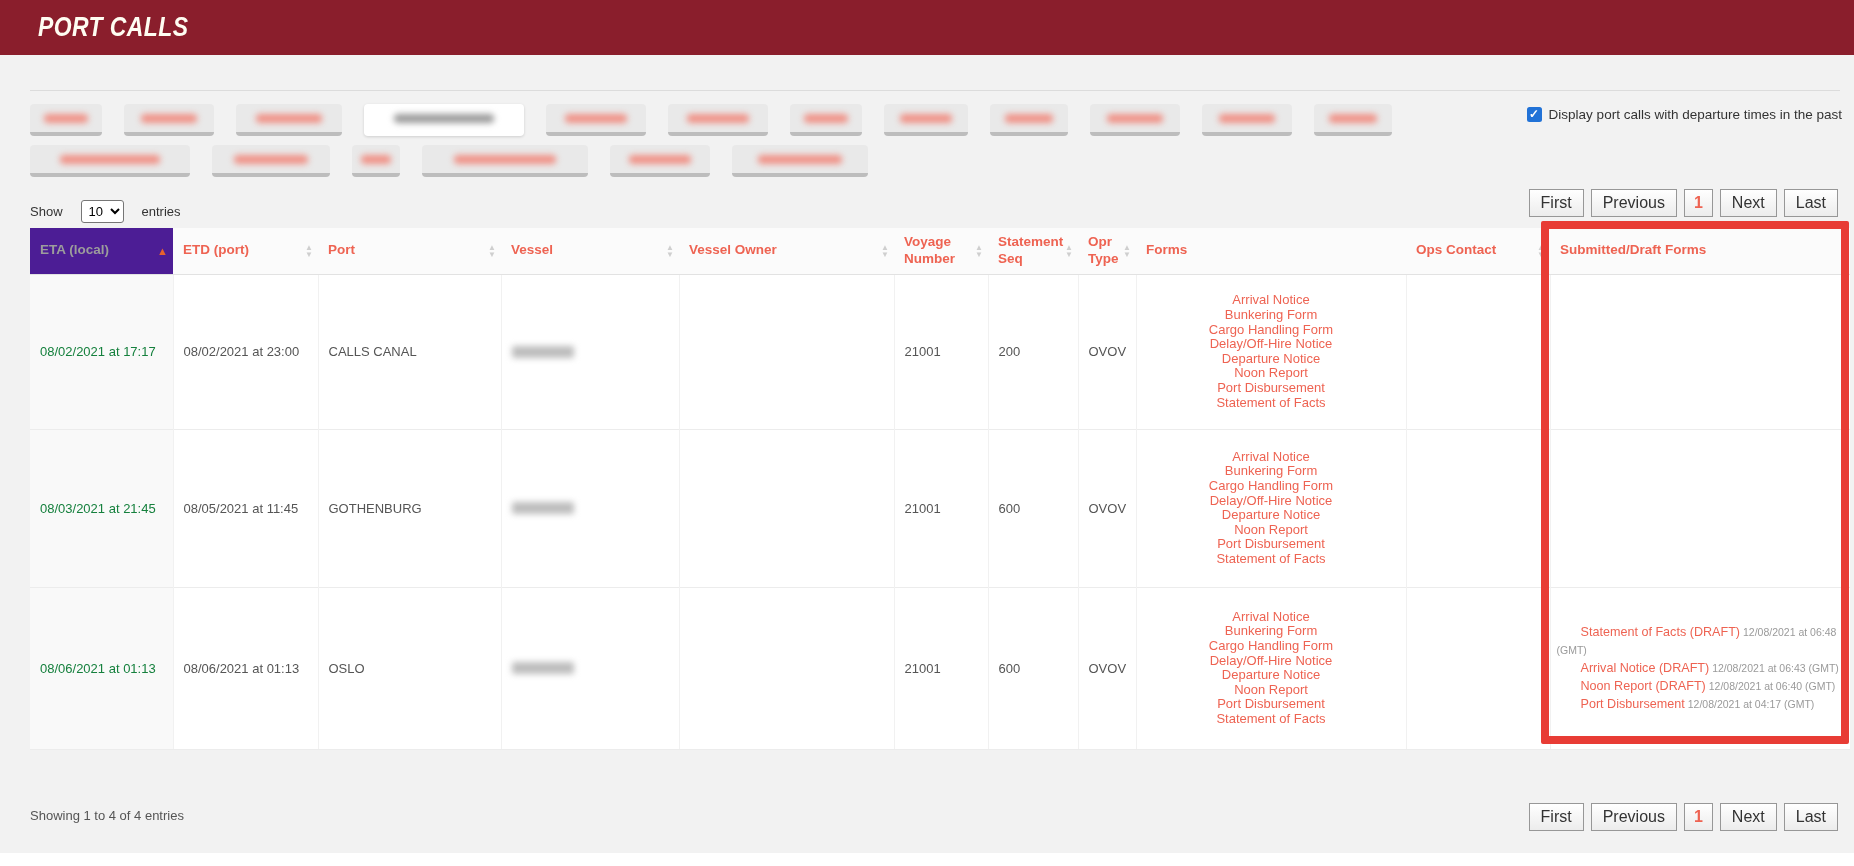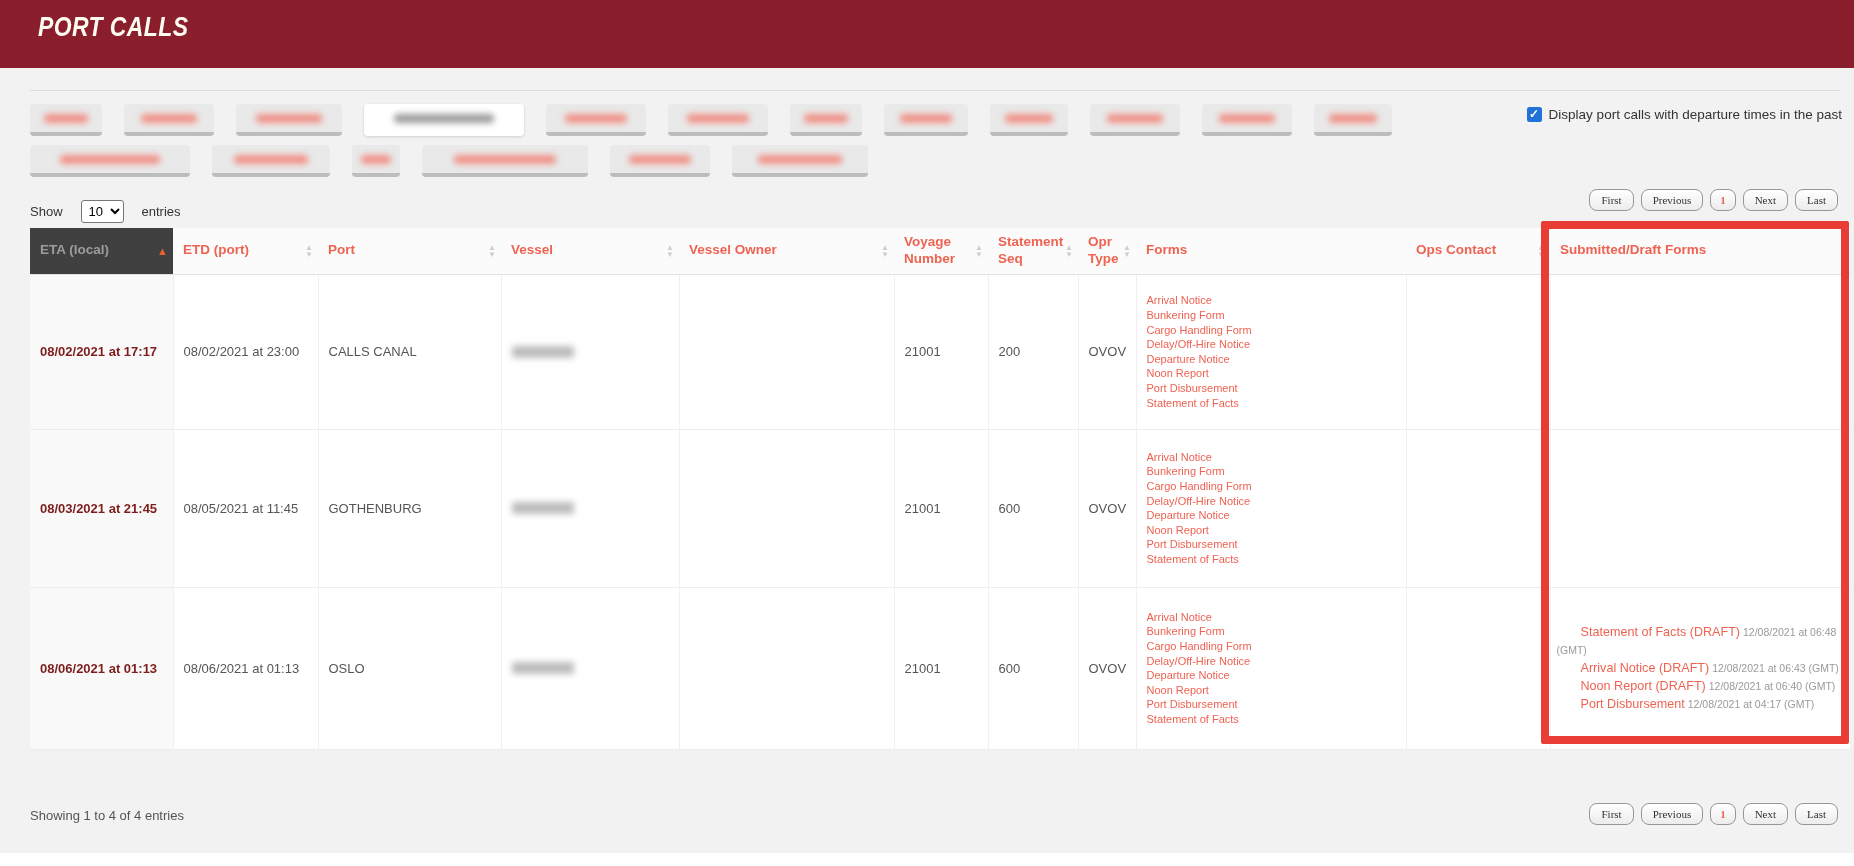--- a/index.html
+++ b/index.html
@@ -6,21 +6,21 @@
   html,body { width:1854px; height:866px; }
   body {
     position: relative;
     background: #f2f2f2;
     font-family: "Liberation Sans", sans-serif;
     font-size: 13px;
     color: #444;
     overflow: hidden;
   }
   
-  .banner { position:absolute; top:0; left:0; width:100%; height:68px; background:#8a1e2c; }
+  .banner { position:absolute; top:0; left:0; width:100%; height:55px; background:#8a1e2c; }
   .banner .title {
     display:inline-block; margin:11px 0 0 38px;
     font-size:28px; font-weight:bold; font-style:italic;
     color:#fffdf2; letter-spacing:.5px;
     transform: scaleX(.82); transform-origin:left center;
     white-space:nowrap;
   }
   
   .divider { position:absolute; top:90px; left:30px; width:1810px; border-top:1px solid #dcdcdc; }
   
@@ -41,49 +41,49 @@
     width:15px; height:15px; background:#2172d7; border-radius:2.5px;
     color:#fff; font-size:12px; line-height:15px; text-align:center; font-weight:bold;
     cursor:pointer; flex:0 0 auto;
   }
   
   .pagination { display:flex; gap:7px; }
   .pagination.top { position:absolute; top:189px; right:16px; }
   .pagination.bottom { position:absolute; top:803px; right:16px; }
   .page-btn {
     background:linear-gradient(#ffffff,#ececec);
-    border:1px solid #979797; border-radius:8px;
-    padding:4px 11px; font-size:11px; color:#333; cursor:pointer;
-    font-family:Liberation Serif, serif;
+    border:1px solid #979797; border-radius:0;
+    padding:4px 11px; font-size:16px; color:#333; cursor:pointer;
+    font-family:Liberation Sans, sans-serif;
   }
   .page-btn.current { color:#ee6352; font-weight:bold; padding:4px 9px; }
   
   .show-entries { position:absolute; top:200px; left:30px; display:flex; align-items:center; gap:18px; font-size:13px; color:#333; }
   .show-entries select { border:1px solid #767676; border-radius:3px; padding:2px 3px; font-size:13px; background:#fff; font-family:"Liberation Sans",sans-serif; }
   
   .table-wrap { position:absolute; top:228px; left:30px; width:1819px; }
   table { border-collapse:collapse; table-layout:fixed; width:100%; background:#fff; }
   thead th {
     background:#fbfbfb; text-align:left; vertical-align:middle;
     padding:6px 20px 6px 10px; color:#ee6352; font-size:13.5px; font-weight:bold;
     height:42px; position:relative; border-bottom:1px solid #e2e2e2;
     cursor:pointer; line-height:1.25;
   }
-  thead th.sorted { background:#404040; color:#9c9c9c; }
+  thead th.sorted { background:#4c1d95; color:#9c9c9c; }
   thead th.nosort { cursor:default; padding-right:10px; }
   .sort-both { position:absolute; right:5px; top:50%; transform:translateY(-50%); display:flex; flex-direction:column; color:#cfcfcf; font-size:8px; line-height:7px; }
   .sort-asc { position:absolute; right:5px; top:50%; transform:translateY(-50%); color:#e8622d; font-size:11px; line-height:11px; }
   tbody td {
     border-top:1px solid #ececec; border-right:1px solid #f1f1f1;
     padding:8px 10px; vertical-align:middle; color:#555;
   }
   tbody td:last-child { border-right:none; }
-  tbody td.eta { background:#f9f9f9; font-weight:bold; color:#7f1d1d; }
+  tbody td.eta { background:#f9f9f9; font-weight:normal; color:#15803d; }
   tbody tr:last-child td { border-bottom:1px solid #ececec; }
-  a.form-link { color:#ee6352; text-decoration:none; display:block; font-size:11px; line-height:14.6px; cursor:pointer; }
+  a.form-link { color:#ee6352; text-decoration:none; display:block; font-size:13px; line-height:14.6px; cursor:pointer;text-align:center; }
   .vessel-blob { height:12px; border-radius:2px; background:#bdbdbd; filter:blur(3px); }
   .submitted-cell { padding:6px 8px 6px 6px; }
   .sub-entry { text-indent:24px; line-height:17px; }
   .sub-entry a { color:#ee6352; text-decoration:none; font-size:12.6px; cursor:pointer; }
   .sub-entry .ts { font-size:10.5px; color:#9a9a9a; }
   
   .red-box {
     position:absolute; left:1541px; top:221px; width:308px; height:523px;
     border:8px solid #e83c35; border-radius:2px; z-index:6; pointer-events:none;
   }

